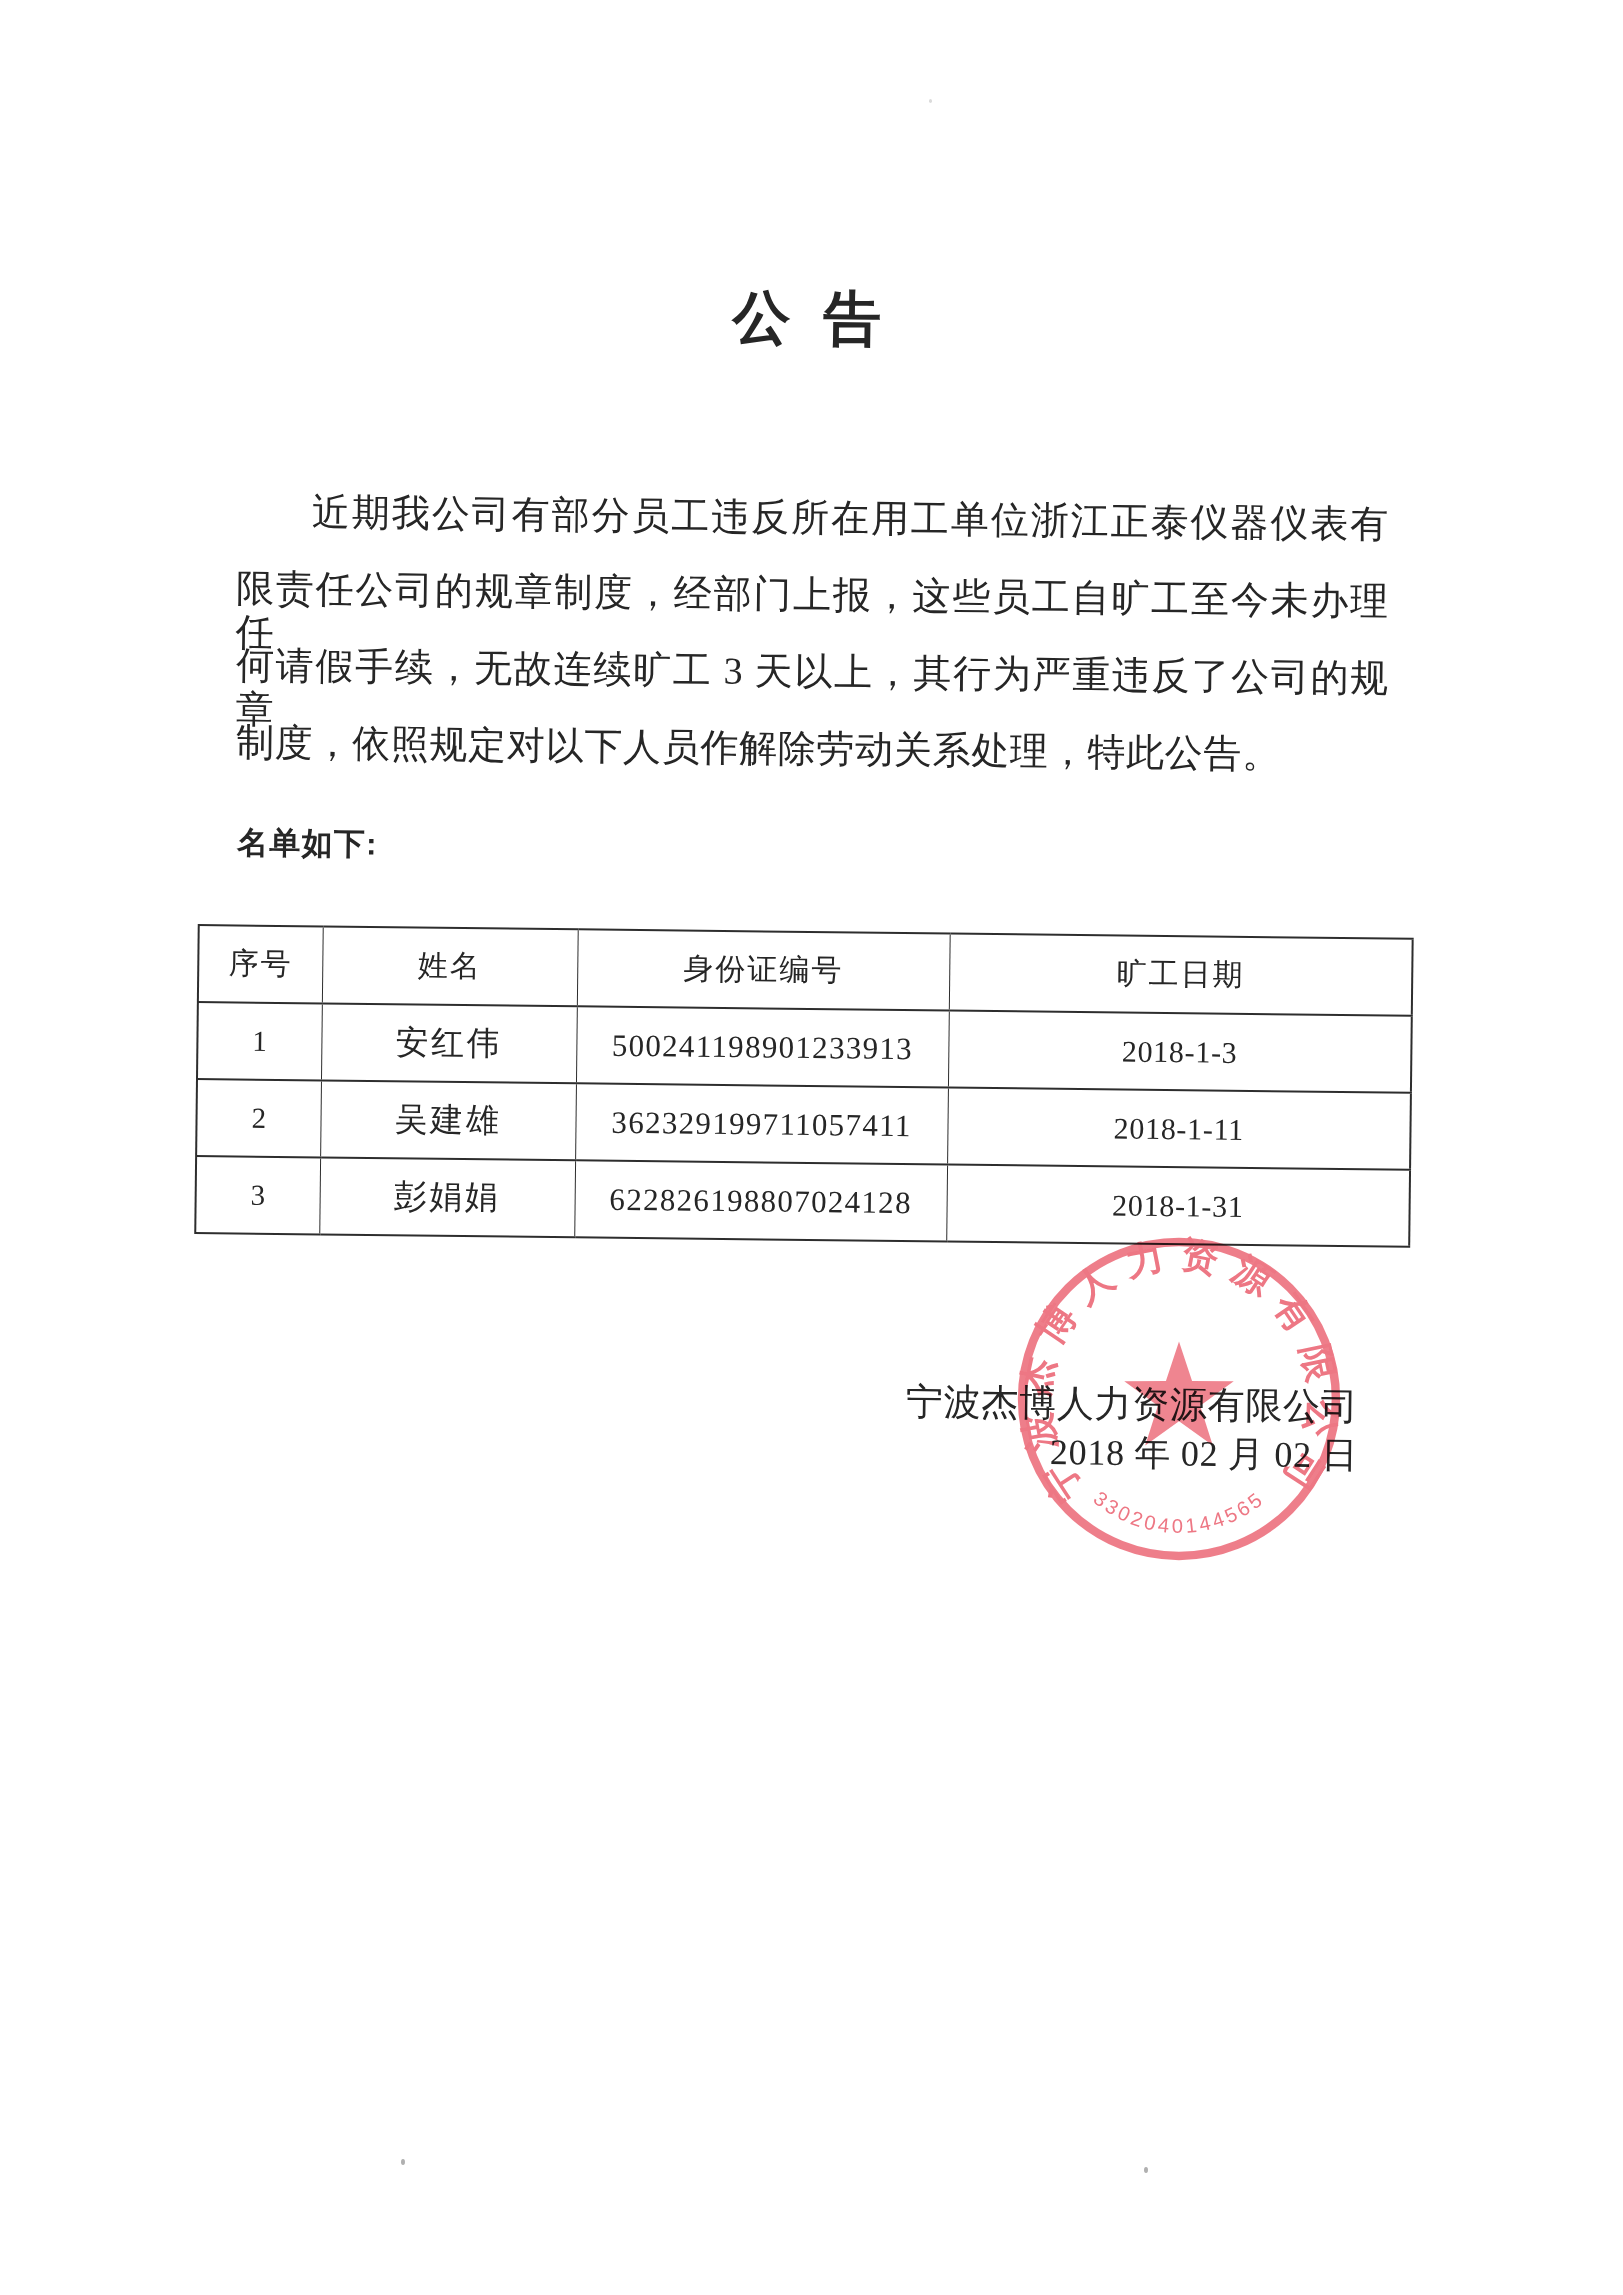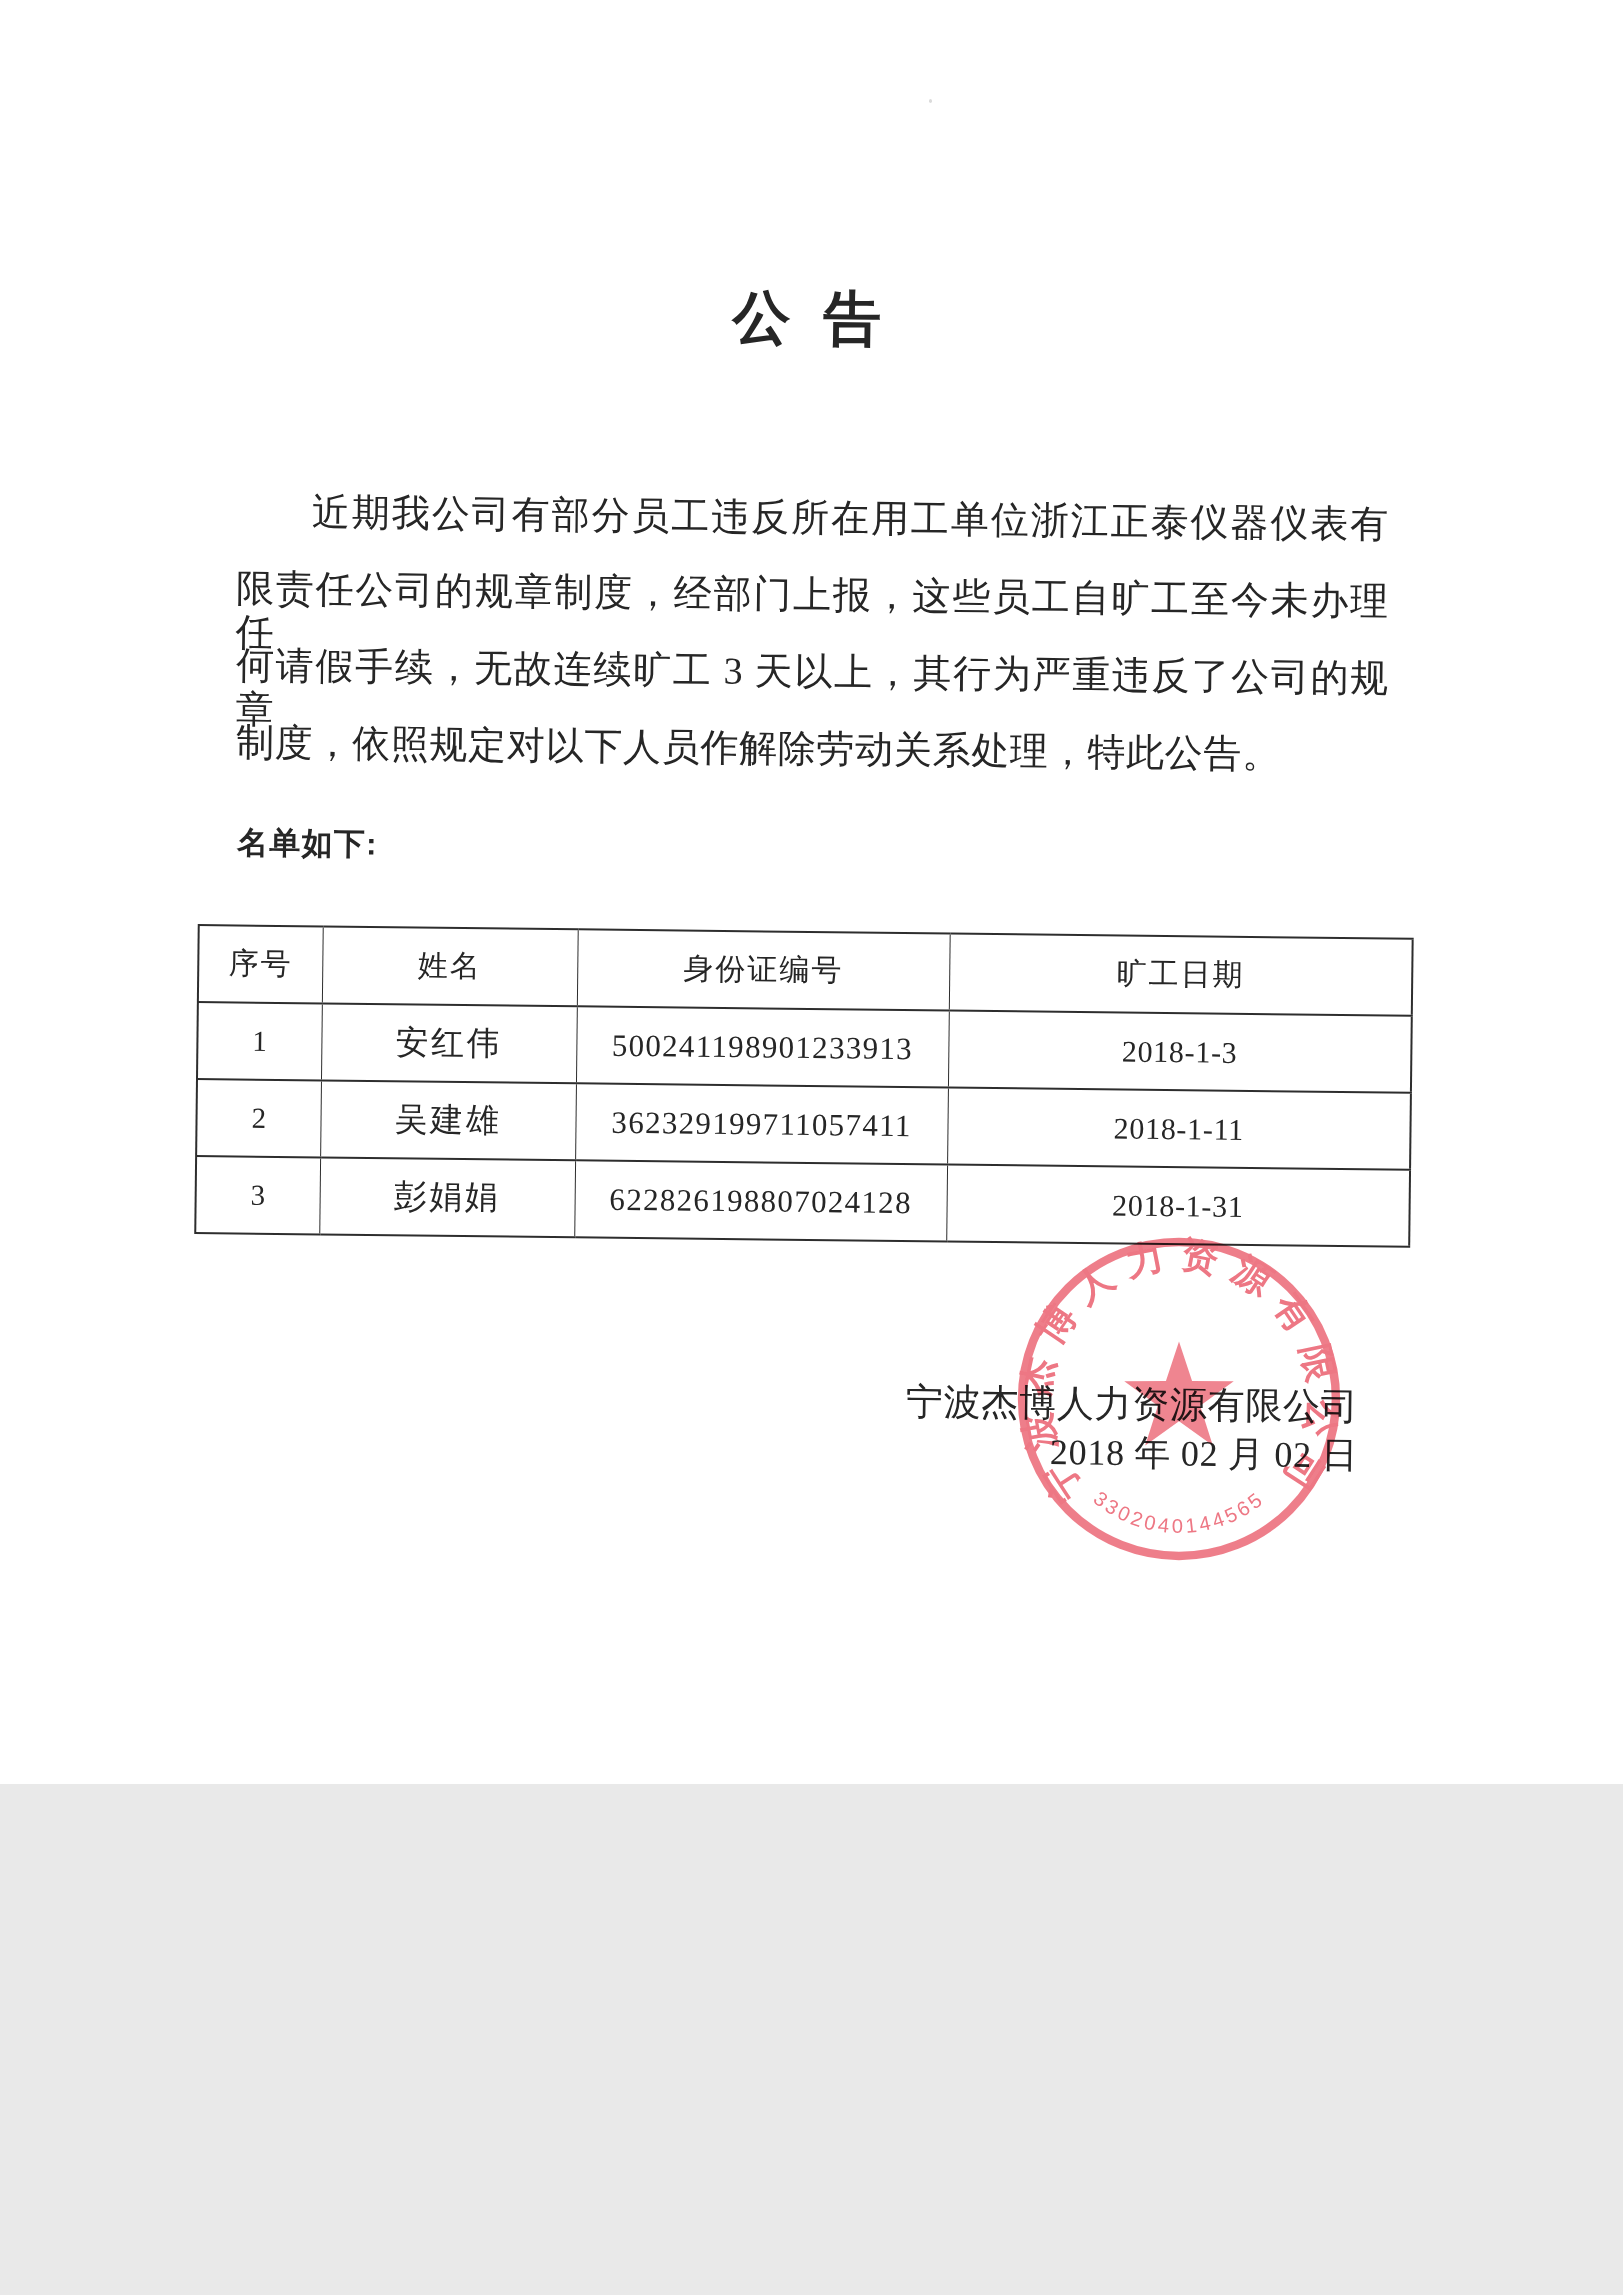--- a/index.html
+++ b/index.html
@@ -1,18 +1,18 @@
 <!DOCTYPE html>
 <html style="font-size:10.5px"><head>
 <meta charset="utf-8">
 <style>
   html,body{margin:0;padding:0;background:#e9e9e9;}
   .page{
     position:relative;
-    width:1623px;height:1784px;
+    width:1623px;height:2295px;
     margin:0 auto;
     background:#ffffff;
     overflow:hidden;
     font-family:"Liberation Serif","DejaVu Serif",serif;
     color:#262626;
   }
   .tilt{transform:rotate(0.65deg);transform-origin:0 50%;}
 
   .doc-title{
     position:absolute;left:0;right:0;top:271px;

